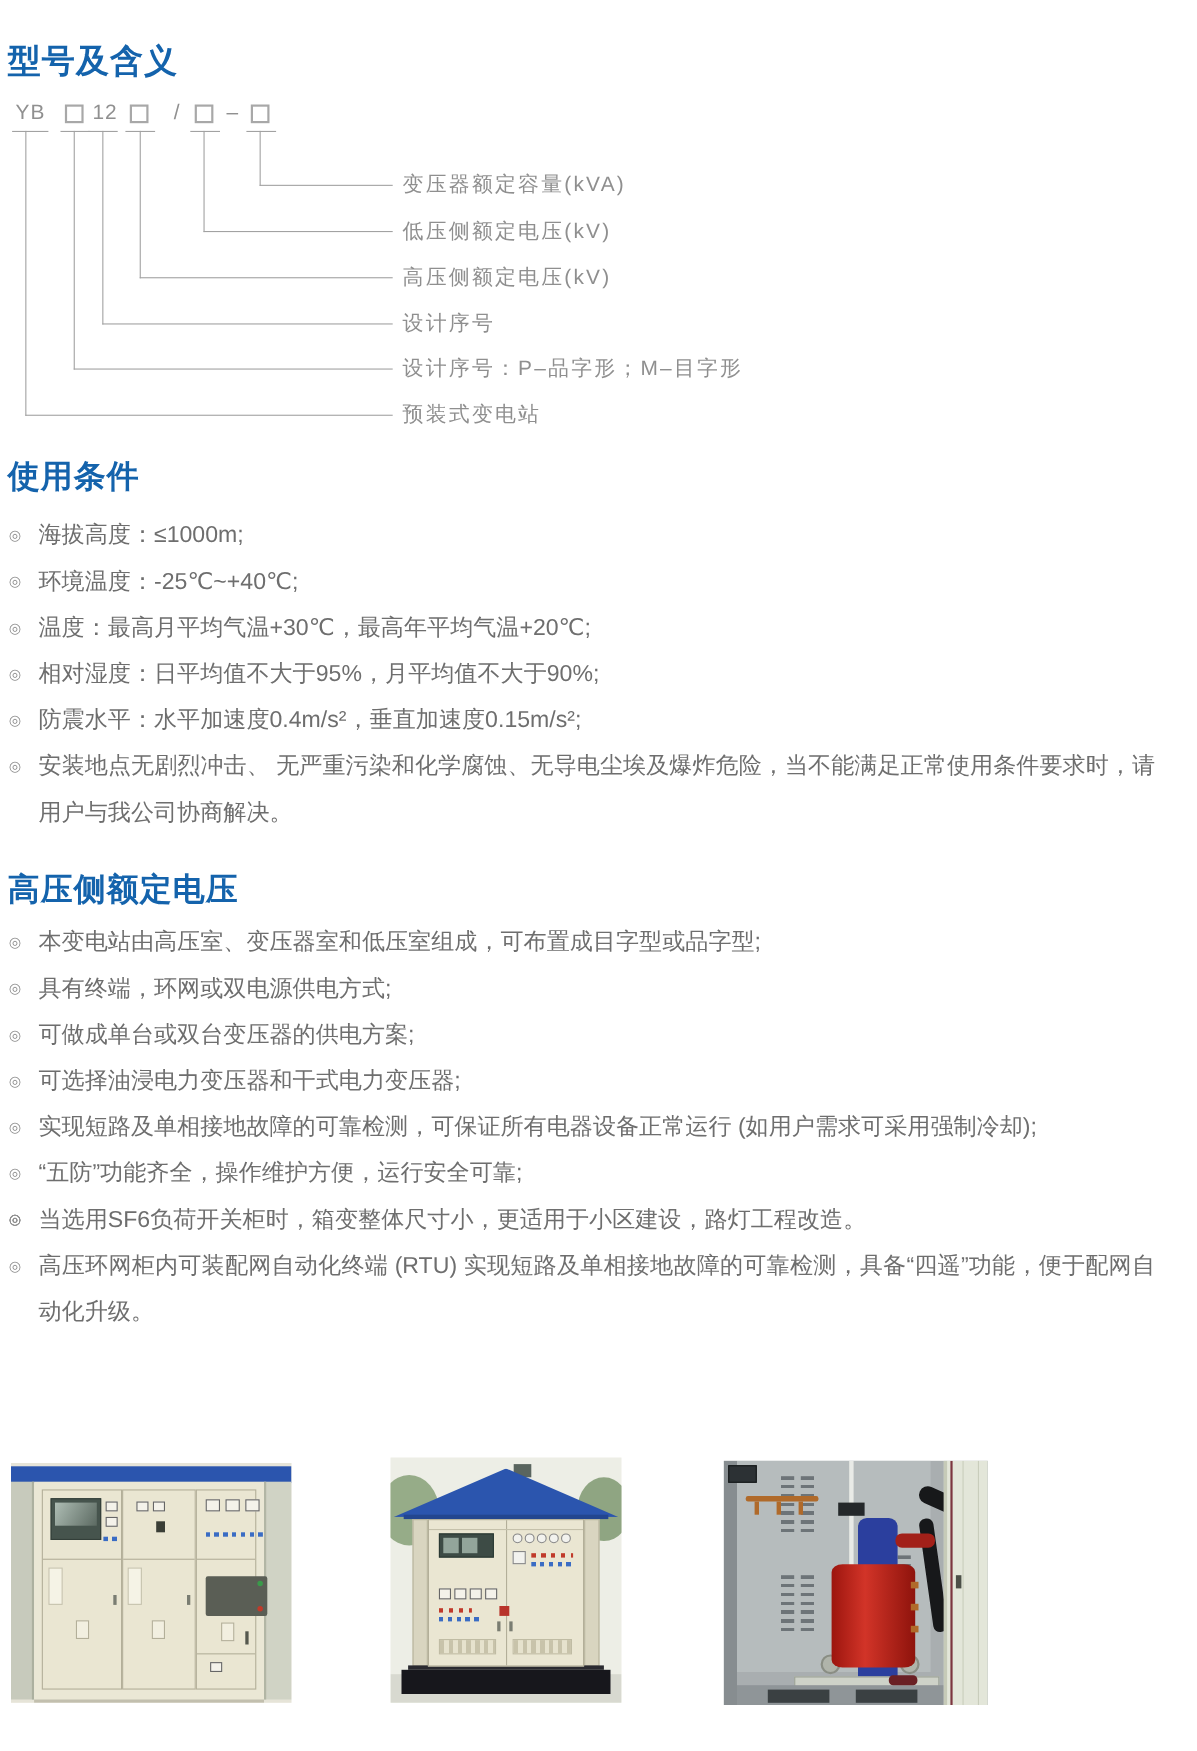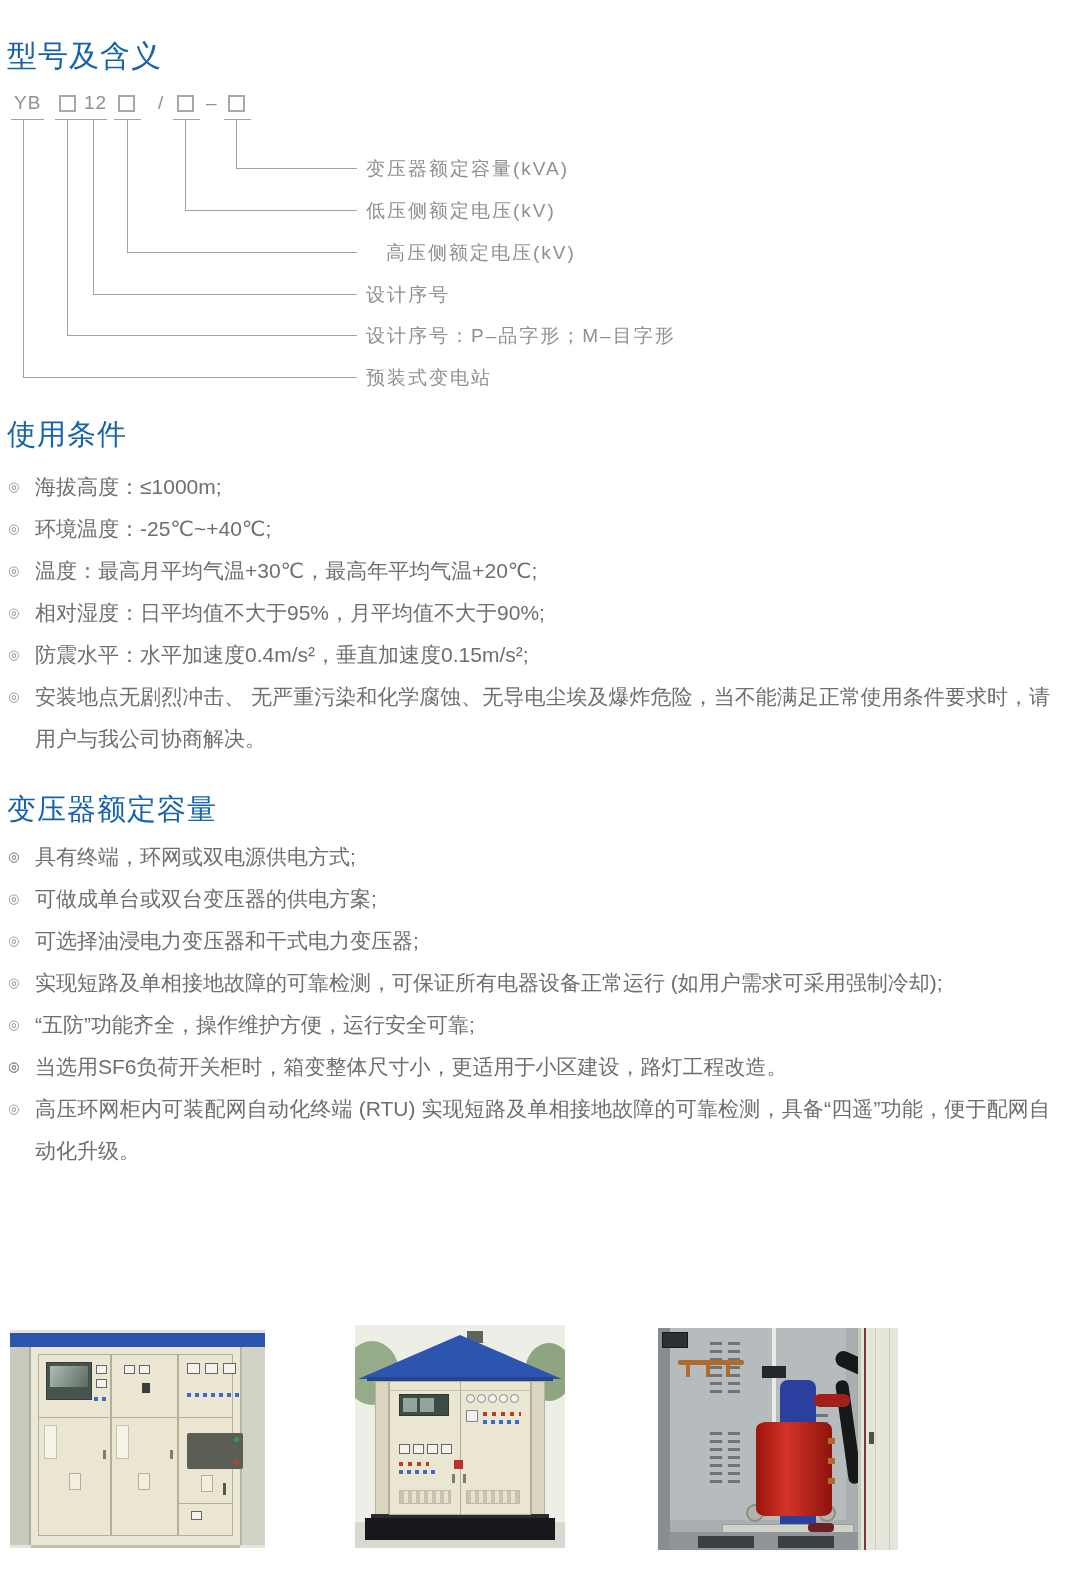--- a/index.html
+++ b/index.html
@@ -11,21 +11,21 @@
     --cabinet-beige:#eae6d2;
     --transformer-red:#c32017;
   }
   *{box-sizing:border-box;margin:0;padding:0;}
   html,body{background:#ffffff;}
   body{font-family:"Liberation Sans","DejaVu Sans",sans-serif;}
   .page{position:relative;width:1088px;height:1592px;background:#ffffff;overflow:hidden;}
   .ab{position:absolute;}
 
   
-  .sec-title{position:absolute;left:7px;font-weight:400;color:var(--heading-blue);letter-spacing:1px;line-height:1;}
+  .sec-title{position:absolute;left:7px;font-weight:700;color:var(--heading-blue);letter-spacing:1px;line-height:1;}
   .t1{top:41px;font-size:30px;}
   .t2{top:420px;font-size:29px;}
   .t3{top:795px;font-size:29px;}
 
   
   .diagram{position:absolute;left:0;top:92px;width:740px;height:300px;}
   .mc{position:absolute;top:0;font-size:19px;line-height:22px;color:#909090;letter-spacing:1px;}
   .mc-yb{left:14px;}
   .mc-12{left:84px;}
   .mc-slash{left:158px;}
@@ -40,21 +40,21 @@
   .v1{left:23px;height:259px;} .v2{left:67px;height:217px;} .v3{left:93px;height:176px;}
   .v4{left:127px;height:134px;} .v5{left:185px;height:92px;} .v6{left:236px;height:50px;}
   .h{height:1px;}
   .h1{top:76px;left:236px;width:121px;}
   .h2{top:118px;left:185px;width:172px;}
   .h3{top:160px;left:127px;width:230px;}
   .h4{top:202px;left:93px;width:264px;}
   .h5{top:243px;left:67px;width:290px;}
   .h6{top:285px;left:23px;width:334px;}
   .dlabel{position:absolute;left:366px;font-size:19px;line-height:19px;color:var(--diagram-label);letter-spacing:2px;white-space:nowrap;}
-  .l1{top:67px;} .l2{top:109px;} .l3{top:151px;margin-left:20px;} .l4{top:193px;} .l5{top:234px;} .l6{top:276px;}
+  .l1{top:67px;} .l2{top:109px;} .l3{top:151px;} .l4{top:193px;} .l5{top:234px;} .l6{top:276px;}
 
   
   .blist{position:absolute;left:8px;width:1042px;list-style:none;}
   .ulist{top:466px;}
   .flist{top:836px;}
   .blist li{position:relative;padding-left:27px;font-size:21px;line-height:42px;color:var(--body-text);text-align:justify;}
   .bullet{position:absolute;left:0;top:0;font-size:13px;line-height:42px;color:#8f8f8f;}
 
   
   .photo{position:absolute;overflow:hidden;}
@@ -185,24 +185,24 @@
 
   <ul class="blist ulist">
     <li><span class="bullet">◎</span><span>海拔高度：≤1000m;</span></li>
     <li><span class="bullet">◎</span><span>环境温度：-25℃~+40℃;</span></li>
     <li><span class="bullet">◎</span><span>温度：最高月平均气温+30℃，最高年平均气温+20℃;</span></li>
     <li><span class="bullet">◎</span><span>相对湿度：日平均值不大于95%，月平均值不大于90%;</span></li>
     <li><span class="bullet">◎</span><span>防震水平：水平加速度0.4m/s²，垂直加速度0.15m/s²;</span></li>
     <li><span class="bullet">◎</span><span>安装地点无剧烈冲击、 无严重污染和化学腐蚀、无导电尘埃及爆炸危险，当不能满足正常使用条件要求时，请用户与我公司协商解决。</span></li>
   </ul>
 
-  <h2 class="sec-title t3">变压器额定容量</h2>
+  <h2 class="sec-title t3">高压侧额定电压</h2>
 
   <ul class="blist flist">
-    <li><span class="bullet">◎</span></li>
+    <li><span class="bullet">◎</span><span>本变电站由高压室、变压器室和低压室组成，可布置成目字型或品字型;</span></li>
     <li><span class="bullet">◎</span><span>具有终端，环网或双电源供电方式;</span></li>
     <li><span class="bullet">◎</span><span>可做成单台或双台变压器的供电方案;</span></li>
     <li><span class="bullet">◎</span><span>可选择油浸电力变压器和干式电力变压器;</span></li>
     <li><span class="bullet">◎</span><span>实现短路及单相接地故障的可靠检测，可保证所有电器设备正常运行 (如用户需求可采用强制冷却);</span></li>
     <li><span class="bullet">◎</span><span>“五防”功能齐全，操作维护方便，运行安全可靠;</span></li>
     <li><span class="bullet">◎</span></li>
     <li><span class="bullet">◎</span></li>
     <li><span class="bullet">◎</span><span>当选用SF6负荷开关柜时，箱变整体尺寸小，更适用于小区建设，路灯工程改造。</span></li>
     <li><span class="bullet">◎</span><span>高压环网柜内可装配网自动化终端 (RTU) 实现短路及单相接地故障的可靠检测，具备“四遥”功能，便于配网自动化升级。</span></li>
   </ul>

